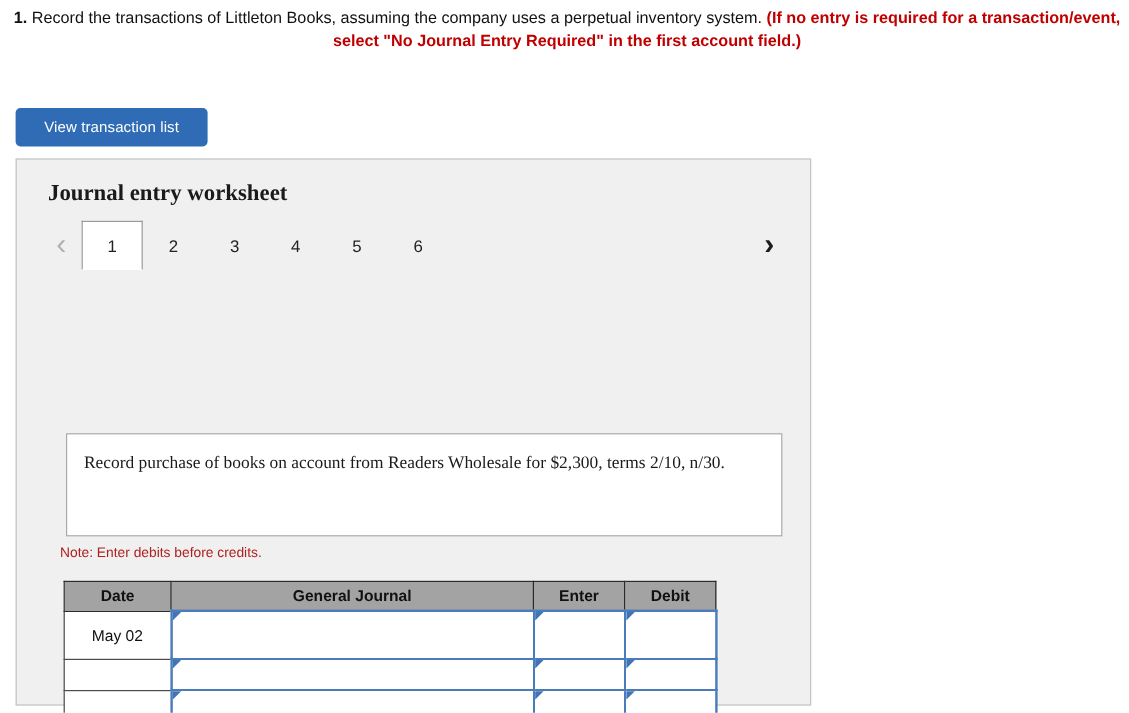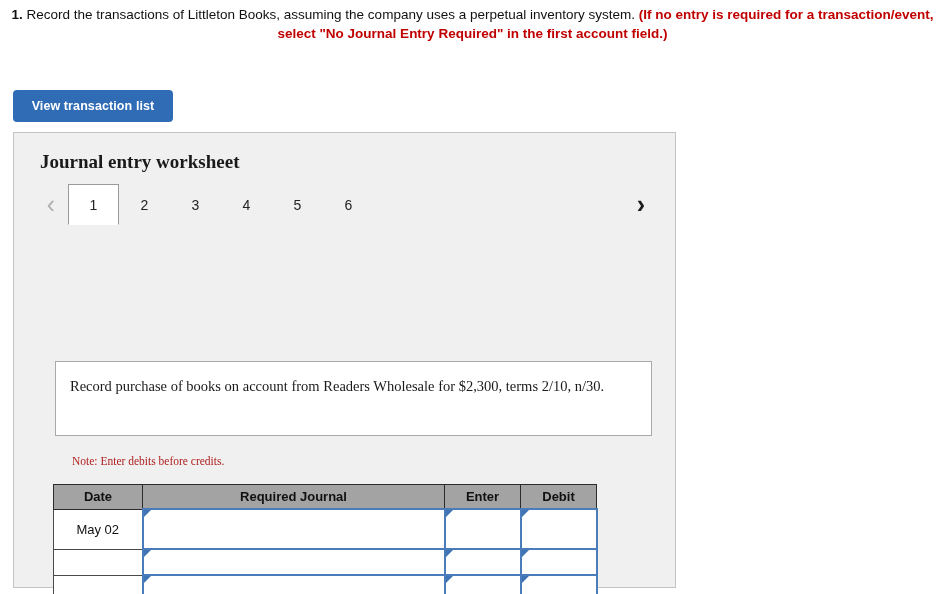--- a/index.html
+++ b/index.html
@@ -45,21 +45,21 @@
   }
 
   
   .btn {
     display: inline-flex;
     align-items: center;
     justify-content: center;
     background: #2f6cb5;
     color: #ffffff;
     font-size: 12.5px;
-    font-weight: bold;
+    font-weight: normal;
     border: none;
     border-radius: 4px;
     cursor: pointer;
     font-family: "Liberation Sans", sans-serif;
     letter-spacing: 0.1px;
   }
   .btn-view-transaction {
     position: absolute;
     left: 13px;
     top: 90px;
@@ -146,42 +146,42 @@
     position: relative;
     z-index: 3;
   }
 
   
   .desc-box {
     position: absolute;
     left: 41px;
     top: 228px;
     width: 597px;
-    height: 75px;
+    height: 86px;
     background: #ffffff;
     border: 1px solid #a9a9a9;
     box-sizing: border-box;
   }
   .desc-text {
     position: absolute;
     left: 14px;
     top: 15px;
     right: 12px;
     font-family: "Liberation Serif", serif;
     font-size: 14.5px;
     color: #1a1a1a;
     line-height: 18px;
   }
 
   
   .note {
     position: absolute;
-    left: 58px;
+    left: 36px;
     top: 322px;
-    font-family: Liberation Serif, serif;
+    font-family: Liberation Sans, sans-serif;
     font-size: 11.5px;
     color: #b02020;
   }
 
   
   .jtable {
     position: absolute;
     left: 39px;
     top: 351px;
     width: 543px;
@@ -267,21 +267,21 @@
   <table class="jtable">
     <colgroup>
       <col class="col-date">
       <col class="col-gj">
       <col class="col-deb">
       <col class="col-cre">
     </colgroup>
     <thead>
       <tr>
         <th>Date</th>
-        <th>Required Journal</th>
+        <th>General Journal</th>
         <th>Enter</th>
         <th>Debit</th>
       </tr>
     </thead>
     <tbody>
       <tr>
         <td class="cell-date">May 02</td>
         <td class="cell-input">
             <span class="marker"></span>
           </td>

